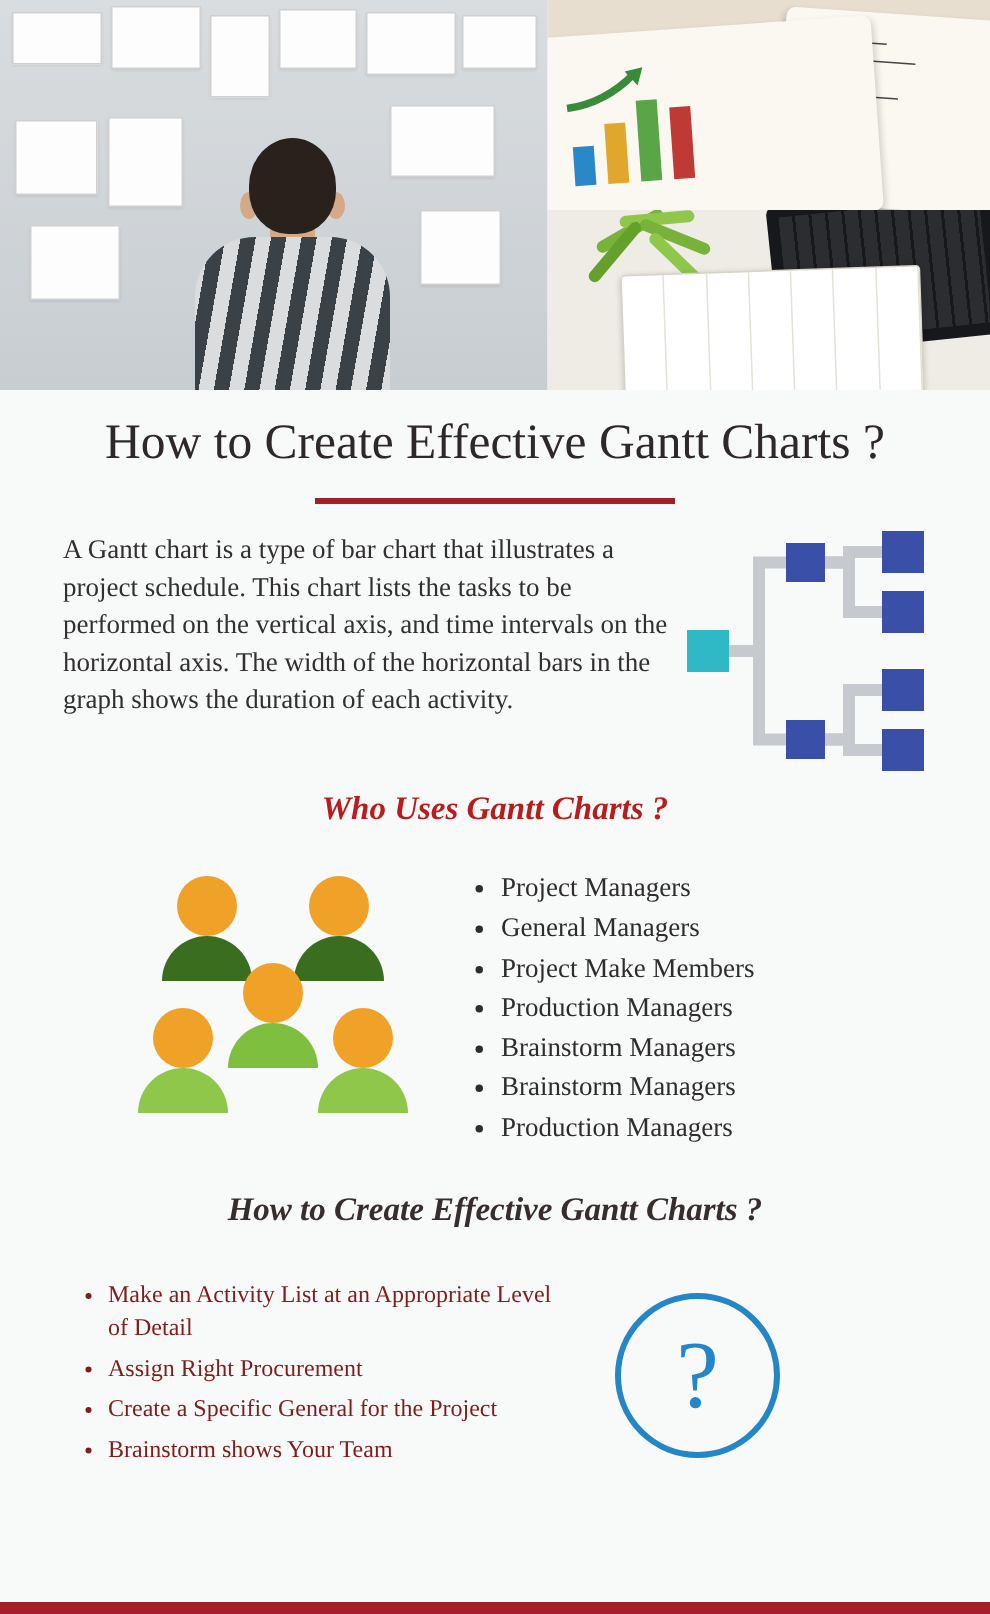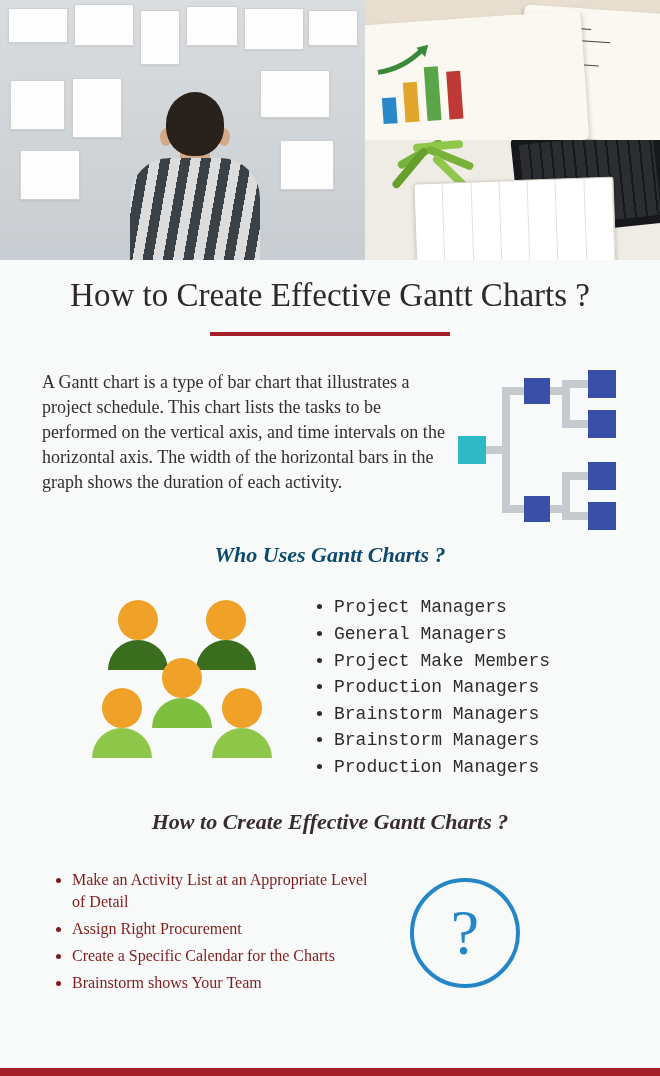--- a/index.html
+++ b/index.html
@@ -70,25 +70,25 @@
 
   .content { padding: 15px 42px 0 42px; }
   h1.title {
     font-size: 33px; font-weight: 400; text-align:center; color:#2f2828; line-height:1.25;
     padding: 0 10px;
   }
   h2.sub {
     font-size: 23px; font-style: italic; font-weight: 700; text-align:center; color:#382d2d; margin-top:22px;
   }
   .rule { width:240px; height:4px; background:#a51f2b; margin:16px auto 0;}
-  .row1 { display:flex; margin-top:34px; align-items:flex-start;}
+  .row1 { display:flex; margin-top:18px; align-items:flex-start;}
   .desc { flex:1; font-size:18px; line-height:1.38; color:#312f2f;}
   .diagram-svg{flex:0 0 160px; height:160px;}
-  h3.q { font-size:22px; font-style:italic; font-weight:700; text-align:center; margin-top:12px; color:#0c4a6e;}
-  .row2 { display:flex; gap:30px; margin-top:26px; align-items:flex-start; padding-left:40px;font-family:Liberation Mono, monospace;}
+  h3.q { font-size:22px; font-style:italic; font-weight:700; text-align:center; margin-top:12px; color:#b91c1c;}
+  .row2 { display:flex; gap:30px; margin-top:26px; align-items:flex-start; padding-left:40px;}
   .people-svg{flex:0 0 200px;}
   ul.who { flex:1; font-size:18px; line-height:1.48; list-style:disc; padding-left:22px; color:#2e2c2c;}
   h3.q2 { font-size:22px; font-style:italic; font-weight:700; text-align:center; margin-top:28px; color:#382d2d;}
   .row3 { display:flex; gap:20px; margin-top:34px; padding:0 8px;}
   ul.how { flex:1; font-size:16px; line-height:1.42; list-style:disc; padding-left:22px; color:#7f1d1d; max-width:330px;}
   ul.how li{margin-bottom:4px;}
   .qmark { flex:0 0 130px; display:flex; align-items:center; justify-content:center;}
   .qcircle{width:110px; height:110px; border:4px solid #2485c7; border-radius:50%; display:flex; align-items:center; justify-content:center; color:#2485c7; font-size:64px; font-weight:400; font-family:Georgia,serif;}
   .footer-bar{position:absolute; bottom:0; left:0; width:660px; height:8px; background:#a51f2b;}
 </style>
@@ -222,21 +222,21 @@
       <li>Production Managers</li>
     </ul>
   </div>
 
   <h3 class="q2">How to Create Effective Gantt Charts ?</h3>
 
   <div class="row3">
     <ul class="how">
       <li>Make an Activity List at an Appropriate Level of Detail</li>
       <li>Assign Right Procurement</li>
-      <li>Create a Specific Calendar for the Charts</li>
+      <li>Create a Specific General for the Project</li>
       <li>Brainstorm shows Your Team</li>
     </ul>
     <div class="qmark">
       <div class="qcircle">?</div>
     </div>
   </div>
 </div>
 
 <div class="footer-bar"></div>
 

